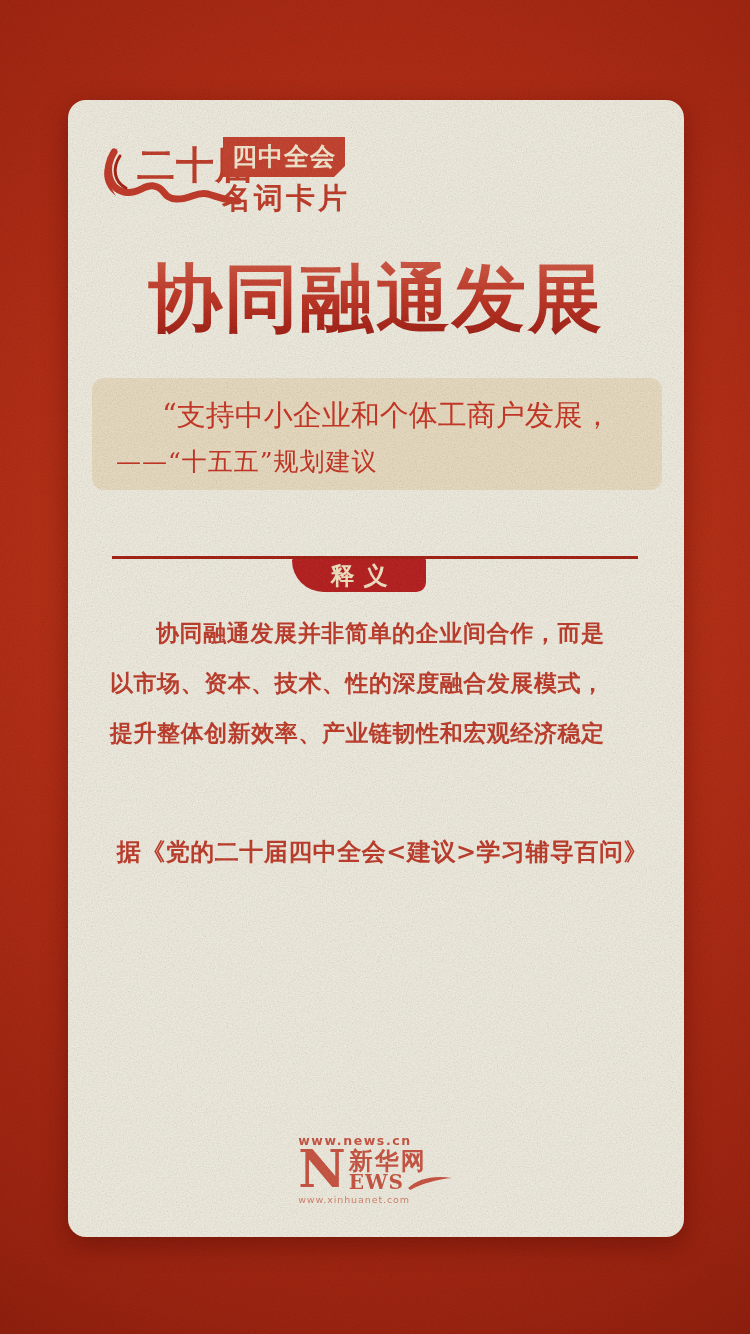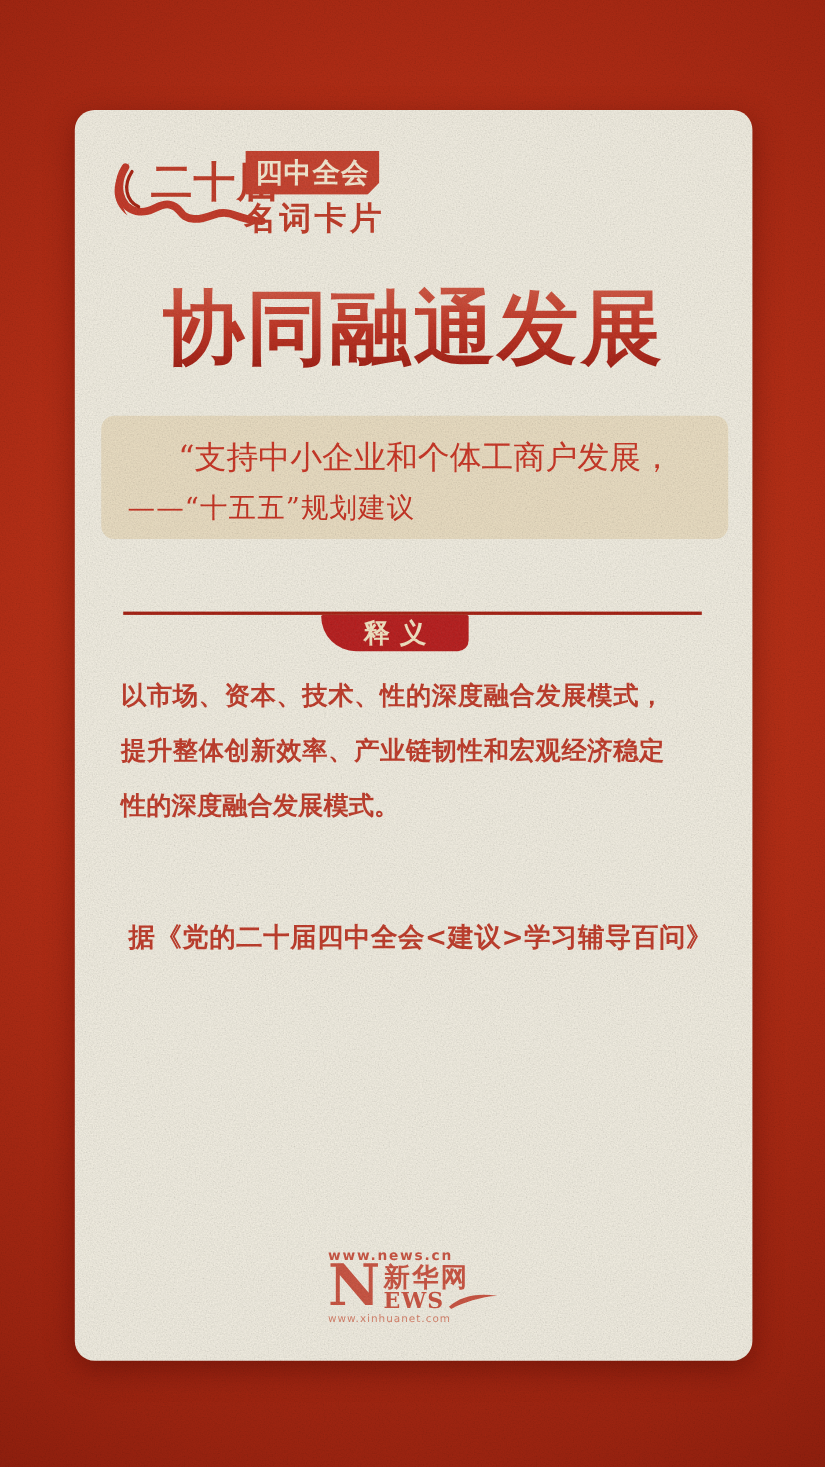--- a/index.html
+++ b/index.html
@@ -98,23 +98,23 @@
 
     <div class="quote">
       <div class="q-line q1">“支持中小企业和个体工商户发展，</div>
       <div class="q-src">——“十五五”规划建议</div>
     </div>
 
     <div class="div-line"></div>
     <div class="badge">释义</div>
 
     <div class="body-block">
+      <div class="body-line first">协同融通发展并非简单的企业间合作，而是</div>
       <div class="body-line">以市场、资本、技术、性的深度融合发展模式，</div>
       <div class="body-line">提升整体创新效率、产业链韧性和宏观经济稳定</div>
-      <div class="body-line last">性的深度融合发展模式。</div>
     </div>
     <div class="attribution">据《党的二十届四中全会&lt;建议&gt;学习辅导百问》</div>
 
     <div class="logo">
       <div class="logo-top">www.news.cn</div>
       <div class="logo-mid">
         <div class="logo-n">N</div>
         <div class="logo-right">
           <div class="logo-brand">新华网</div>
           <div class="logo-ews-row">

